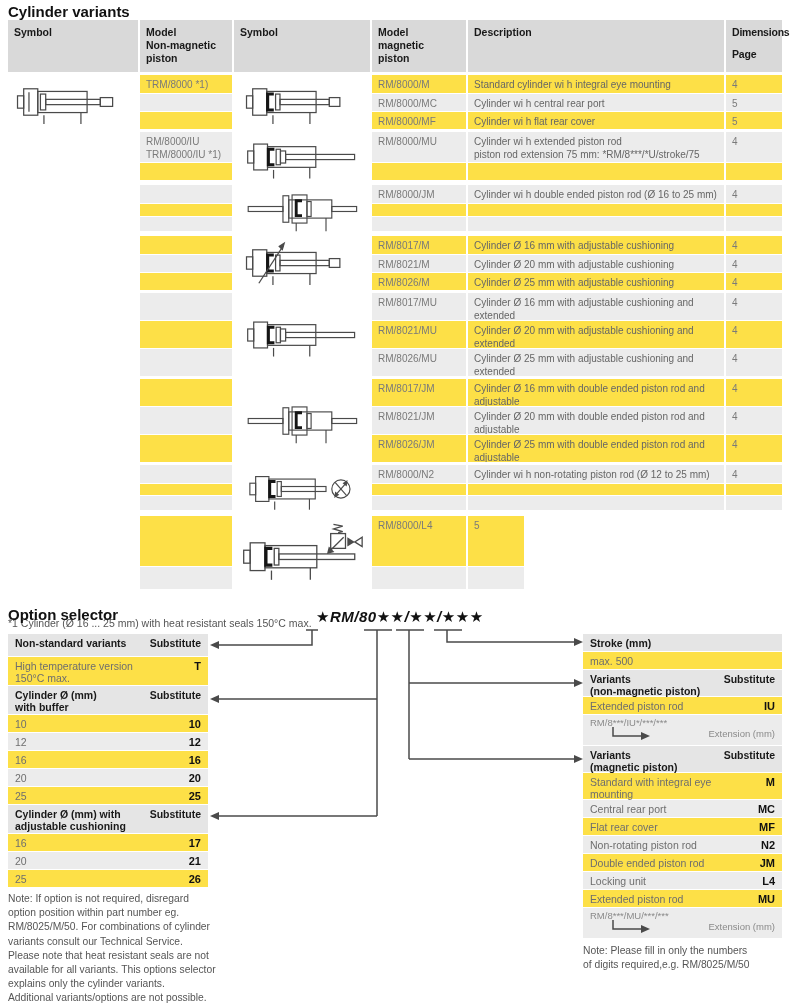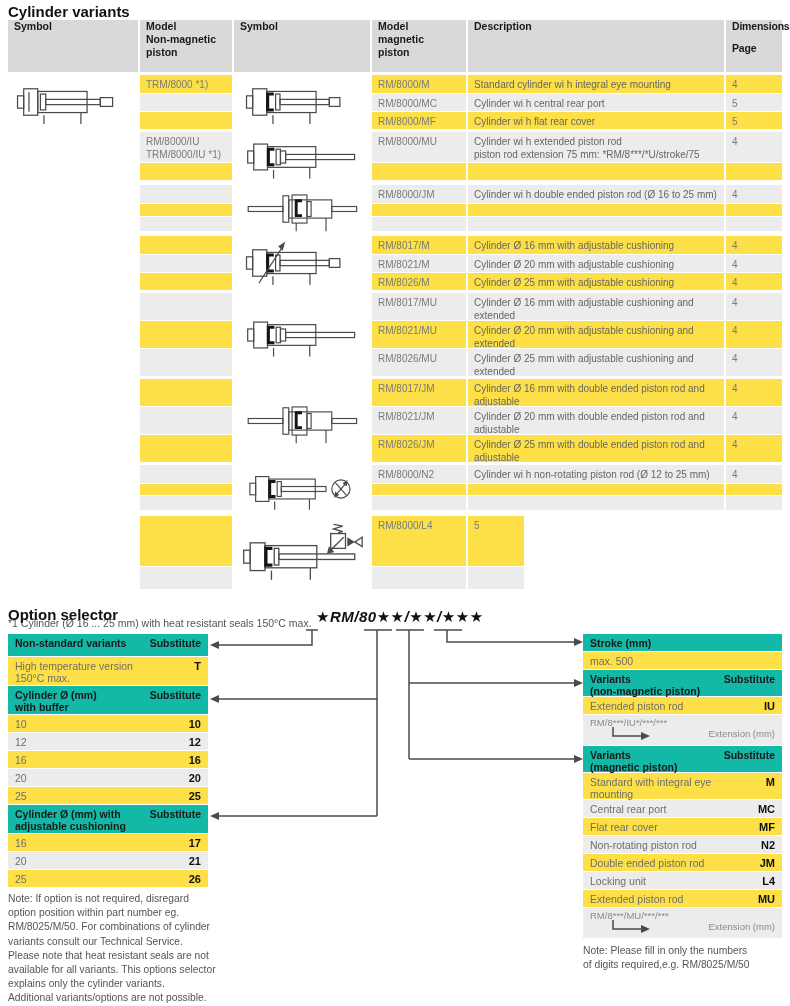--- a/index.html
+++ b/index.html
@@ -6,21 +6,21 @@
   body{width:790px;height:1006px;position:relative;background:#fff;overflow:hidden;
        font-family:"Liberation Sans","DejaVu Sans",sans-serif;color:#1a1a1a;}
   .pre{white-space:pre-line;}
   .abs{position:absolute;}
   
   .h1{font-size:15px;font-weight:bold;color:#111;}
   
   .vt{position:absolute;left:8px;top:20px;width:774px;font-size:10px;}
   .vt-header{display:flex;margin-bottom:3px;}
   .vt-header .cell{background:#d9d9d9;font-weight:bold;font-size:10.5px;color:#191919;
-                   padding:0 0 0 6px;box-sizing:border-box;height:52px;line-height:1.25;}
+                   padding:6px 0 0 6px;box-sizing:border-box;height:52px;line-height:1.25;}
   .vt-group{display:flex;margin-bottom:3px;}
   .col{display:flex;flex-direction:column;margin-right:2px;}
   .col:last-child{margin-right:0;}
   .w1{width:130px;} .w2{width:92px;} .w3{width:136px;} .w4{width:94px;} .w5{width:256px;} .w6{width:56px;}
   .sym{align-items:center;justify-content:center;background:#fff;flex-direction:row;}
   .sr{box-sizing:border-box;padding:3px 0 0 6px;margin-bottom:1px;line-height:1.3;overflow:hidden;}
   .sr:last-child{margin-bottom:0;}
   .s-w{background:#fde047;} .s-g{background:#ececec;}
   .model{color:#7a7a7a;} .desc{color:#666;} .page{color:#7a7a7a;}
   .hA{height:18px;} .hB{height:17px;} .hC{height:30px;} .hD{height:12px;} .hE{height:14px;}
@@ -32,21 +32,21 @@
   .ln{stroke:#4a4a4a;stroke-width:1.4;fill:none;}
   .blk{stroke:#151515;stroke-width:3.5;fill:none;}
   .fil{fill:#4a4a4a;stroke:none;}
   
   .footnote{font-size:10.5px;color:#555;}
   .note{font-size:10.3px;color:#555;line-height:1.38;}
   
   .ot{position:absolute;font-size:10.5px;}
   .ot-row{display:flex;justify-content:space-between;box-sizing:border-box;
           padding:3px 7px 0 7px;margin-bottom:1px;line-height:1.15;}
-  .ot-hdr{background:#14b8a6;font-weight:bold;font-size:10.5px;color:#191919;}
+  .ot-hdr{background:#e5e5e5;font-weight:bold;font-size:10.5px;color:#191919;}
   .ot-lbl{color:#6e6e6e;}
   .ot-code{font-weight:bold;color:#111;font-size:11px;}
   .ot-h17{height:17px;} .ot-h22{height:22px;} .ot-h26{height:26px;} .ot-h28{height:28px;} .ot-h30{height:30px;}
   .code-row{display:block;}
   .code-text{color:#8a8a8a;font-size:9.5px;}
   .code-bottom{display:flex;justify-content:space-between;align-items:flex-end;margin-top:-2px;}
   .ext-lbl{color:#8a8a8a;font-size:9.5px;}
   
   .partno{font-size:15px;font-weight:bold;color:#111;letter-spacing:0.5px;white-space:nowrap;}
   .connector{pointer-events:none;}

